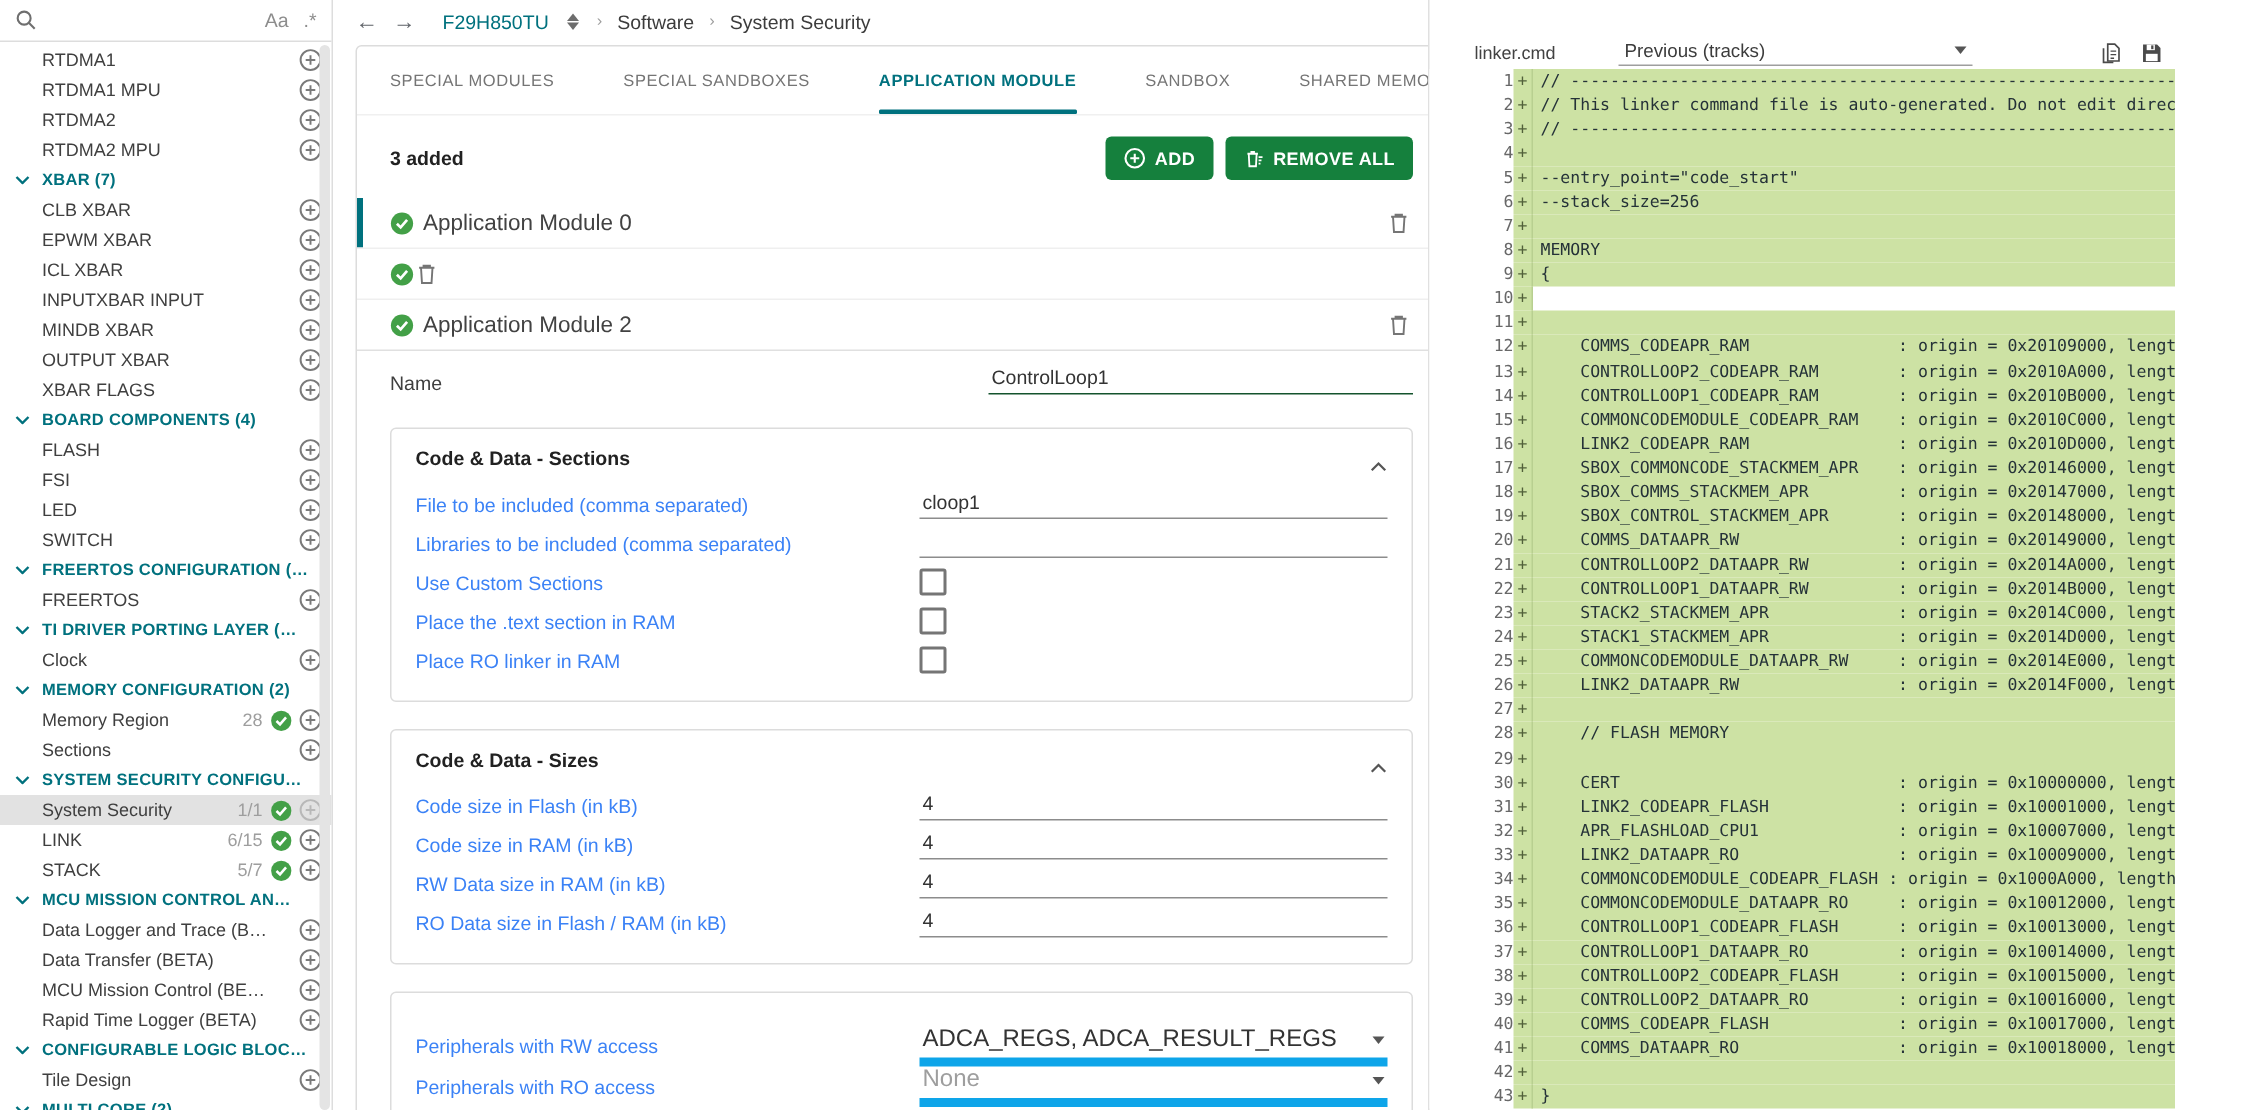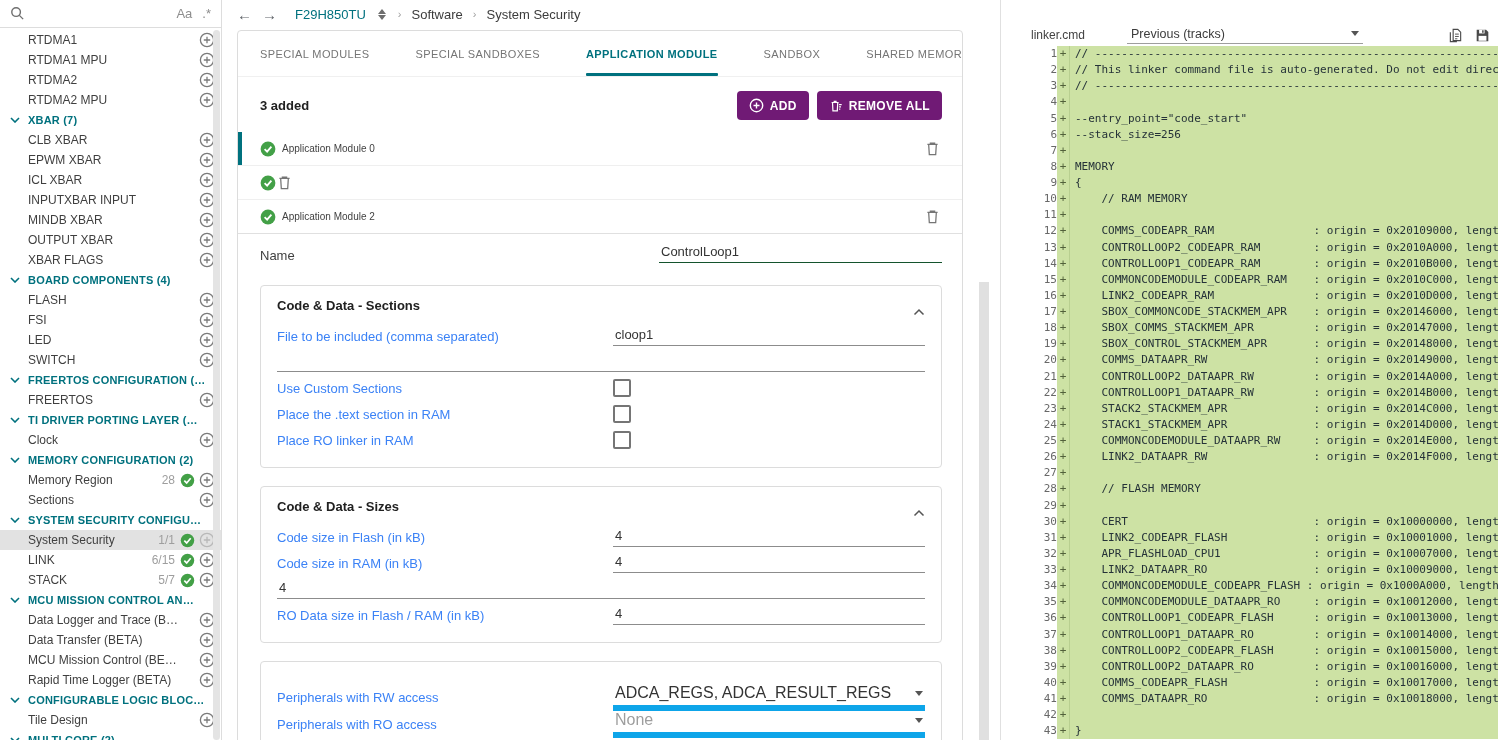--- a/index.html
+++ b/index.html
@@ -36,28 +36,28 @@
   .crumb{font-size:13px;color:#3c3c3c;cursor:pointer;}
 
   
   .main-card{position:absolute;left:237px;top:30px;width:726px;height:712px;background:#fff;border:1px solid #dcdcdc;border-radius:4px 4px 0 0;box-sizing:border-box;overflow:hidden;}
   .tabs{display:flex;gap:46px;padding:0 22px;height:45px;align-items:center;border-bottom:1px solid #f0f0f0;}
   .tab{font-size:11px;letter-spacing:.4px;color:#757575;position:relative;height:45px;display:flex;align-items:center;cursor:pointer;white-space:nowrap;}
   .tab.active{color:#00717e;font-weight:bold;}
   .tab.active::after{content:"";position:absolute;left:0;right:0;bottom:0;height:3px;background:#00717e;border-radius:1px;}
   .toolbar-row{display:flex;align-items:center;padding:14px 20px 12px 22px;}
   .added-text{font-size:13px;font-weight:bold;color:#212121;}
-  .btn{margin-left:8px;background:#701a75;color:#fff;font-size:12px;font-weight:bold;letter-spacing:.3px;border:none;border-radius:4px;height:29px;display:flex;align-items:center;gap:6px;padding:0 12px;cursor:pointer;font-family:inherit;}
+  .btn{margin-left:8px;background:#15803d;color:#fff;font-size:12px;font-weight:bold;letter-spacing:.3px;border:none;border-radius:4px;height:29px;display:flex;align-items:center;gap:6px;padding:0 12px;cursor:pointer;font-family:inherit;}
   .btn:first-of-type{margin-left:auto;}
   .module-list{border-bottom:1px solid #e0e0e0;}
   .module-row{height:33px;display:flex;align-items:center;padding:0 20px 0 22px;position:relative;cursor:pointer;}
   .module-row + .module-row{border-top:1px solid #efefef;}
   .module-row .accent-bar{display:none;}
   .module-row.accent .accent-bar{display:block;position:absolute;left:0;top:0;bottom:0;width:4px;background:#00717e;}
-  .module-label{font-size:10px;color:#424242;margin-left:6px;flex:1;}
+  .module-label{font-size:15px;color:#424242;margin-left:6px;flex:1;}
   .trash-btn{width:18px;height:18px;cursor:pointer;flex:0 0 auto;}
   .name-row{display:flex;align-items:flex-end;padding:10px 20px 10px 22px;gap:47px;}
   .name-row .flabel{width:352px;font-size:13px;color:#3f3f3f;flex:0 0 auto;}
   .uline{flex:1;border-bottom:1px solid #14532d;font-size:13px;color:#333;padding:0 0 3px 2px;min-height:15px;cursor:text;}
   .card{margin:12px 20px 18px 22px;border:1px solid #dcdcdc;border-radius:4px;padding:12px 16px 14px 16px;}
   .card-head{display:flex;align-items:center;cursor:pointer;}
   .card-title{font-size:13px;font-weight:bold;color:#212121;flex:1;}
   .coll-chev{width:12px;height:8px;}
   .card-rows{margin-top:10px;}
   .field-row{display:flex;align-items:center;min-height:26px;}
@@ -68,21 +68,21 @@
   .select-line{flex:1;border-bottom:6px solid #0ea5e9;font-size:16px;color:#333;padding:0 2px 3px 2px;display:flex;align-items:center;cursor:pointer;}
   .select-line .sel-val{flex:1;}
   .select-line.muted .sel-val{color:#9e9e9e;}
   .caret{width:0;height:0;border-left:4.5px solid transparent;border-right:4.5px solid transparent;border-top:5px solid #555;}
 
   
   .mid-scrollbar{position:absolute;left:979px;top:30px;width:10px;height:710px;}
   .mid-scrollbar .thumb{position:absolute;left:0;right:0;top:252px;bottom:0;background:#e0e0e0;cursor:pointer;}
 
   
-  .code-panel{position:absolute;left:1000px;top:0;width:498px;height:740px;background:#fff;border-left:1px solid #e0e0e0;box-sizing:border-box;}
+  .code-panel{position:absolute;left:952px;top:0;width:498px;height:740px;background:#fff;border-left:1px solid #e0e0e0;box-sizing:border-box;}
   .code-header{position:absolute;top:24px;left:0;right:0;height:22px;display:flex;align-items:center;padding:0 8px 0 30px;box-sizing:border-box;}
   .code-file{font-size:12px;color:#424242;}
   .code-dd{margin-left:42px;width:228px;border-bottom:1px solid #9e9e9e;display:flex;align-items:center;font-size:12.5px;color:#3c3c3c;padding:0 4px 2px 4px;cursor:pointer;}
   .code-dd .dd-val{flex:1;}
   .hdr-icons{margin-left:auto;display:flex;gap:12px;align-items:center;}
   .hdr-ic{width:15px;height:15px;cursor:pointer;}
   .code-body{position:absolute;top:46px;left:0;right:0;bottom:0;font-family:"DejaVu Sans Mono", monospace;font-size:11px;line-height:16.14px;}
   .code-line{display:flex;height:16.14px;}
   .ln{width:56px;text-align:right;color:#686868;background:#fff;flex:0 0 auto;}
   .plus{width:12px;text-align:center;color:#51603a;background:#cde2a4;border-right:1px solid #b8cf90;flex:0 0 auto;}
@@ -664,20 +664,21 @@
 
         <div class="field-row">
           <span class="flabel">File to be included (comma separated)</span>
           <span class="fcontrol">
             <span class="input-line">cloop1</span>
 
           </span>
         </div>
 
         <div class="field-row">
+          <span class="flabel">Libraries to be included (comma separated)</span>
           <span class="fcontrol">
             <span class="input-line"></span>
 
           </span>
         </div>
 
         <div class="field-row">
           <span class="flabel">Use Custom Sections</span>
           <span class="fcontrol">
 
@@ -725,20 +726,21 @@
         </div>
 
         <div class="field-row">
           <span class="flabel">Code size in RAM (in kB)</span>
           <span class="fcontrol">
             <span class="input-line">4</span>
           </span>
         </div>
 
         <div class="field-row">
+          <span class="flabel">RW Data size in RAM (in kB)</span>
           <span class="fcontrol">
             <span class="input-line">4</span>
           </span>
         </div>
 
         <div class="field-row">
           <span class="flabel">RO Data size in Flash / RAM (in kB)</span>
           <span class="fcontrol">
             <span class="input-line">4</span>
           </span>
@@ -855,21 +857,20 @@
 
       <div class="code-line">
         <span class="ln">9</span>
         <span class="plus">+</span>
         <span class="codetxt">{</span>
       </div>
 
       <div class="code-line">
         <span class="ln">10</span>
         <span class="plus">+</span>
-        <span class="codetxt">    // RAM MEMORY</span>
       </div>
 
       <div class="code-line">
         <span class="ln">11</span>
         <span class="plus">+</span>
         <span class="codetxt"></span>
       </div>
 
       <div class="code-line">
         <span class="ln">12</span>

